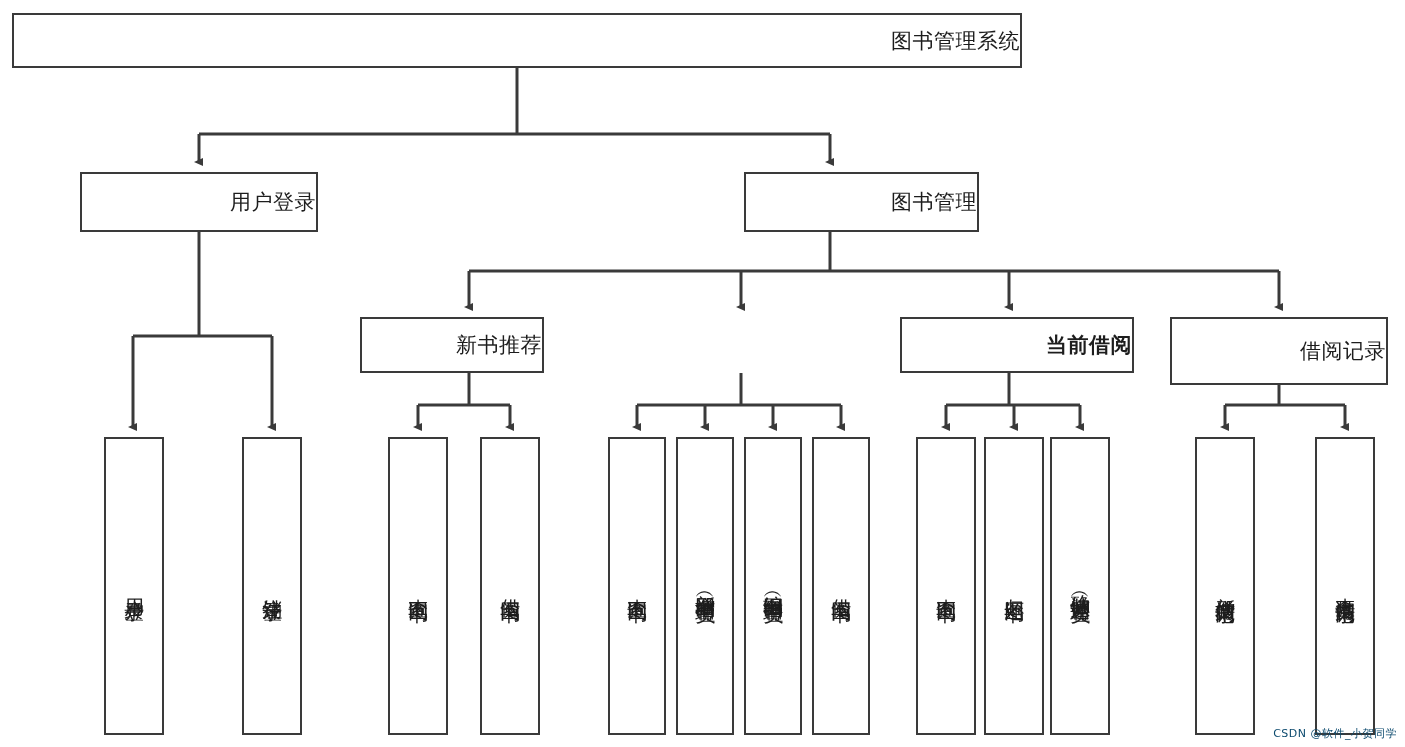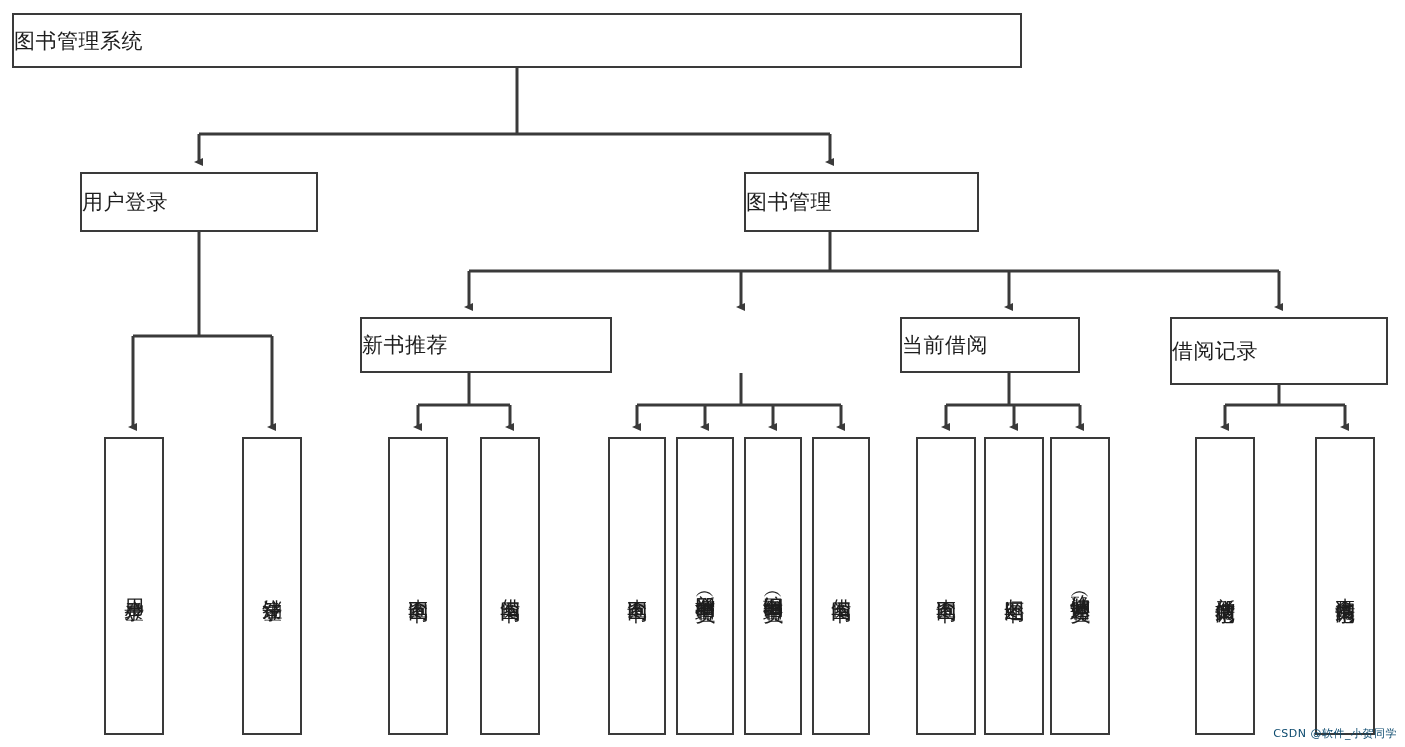--- a/index.html
+++ b/index.html
@@ -24,21 +24,21 @@
     width: 1405px;
     height: 747px;
   }
   .node {
     position: absolute;
     box-sizing: border-box;
     border: 2px solid #3a3a3a;
     background: #ffffff;
     display: flex;
     align-items: center;
-    justify-content: flex-start;
+    justify-content: flex-end;
     color: #1d1d1d;
     z-index: 2;
   }
   .node.horiz {
     font-size: 21px;
     letter-spacing: 0.5px;
   }
   .node.vert {
     writing-mode: vertical-rl;
     text-orientation: upright;
@@ -128,24 +128,24 @@
     <span>图书管理系统</span>
   </div>
 
   <div class="node horiz" id="node-l2-0" style="left: 80px; top: 172px; width: 238px; height: 60px;">
     <span>用户登录</span>
   </div>
   <div class="node horiz" id="node-l2-1" style="left: 712px; top: 172px; width: 235px; height: 60px; margin-left: 32px;">
     <span>图书管理</span>
   </div>
 
-  <div class="node horiz" id="node-l3-0" style="left: 360px; top: 317px; width: 252px; height: 56px;">
+  <div class="node horiz" id="node-l3-0" style="left: 360px; top: 317px; width: 184px; height: 56px;">
     <span>新书推荐</span>
   </div>
-  <div class="node horiz" id="node-l3-2" style="left: 900px; top: 317px; width: 180px; height: 56px;">
+  <div class="node horiz" id="node-l3-2" style="left: 900px; top: 317px; width: 234px; height: 56px; font-weight: bold;">
     <span>当前借阅</span>
   </div>
   <div class="node horiz" id="node-l3-3" style="left: 1170px; top: 317px; width: 218px; height: 68px;">
     <span>借阅记录</span>
   </div>
 
   <div class="node vert" id="node-leaf-0" style="left: 104px; top: 437px; width: 60px; height: 298px;">
     <span class="vlabel">用户登录</span>
   </div>
   <div class="node vert" id="node-leaf-1" style="left: 242px; top: 437px; width: 60px; height: 298px;">

